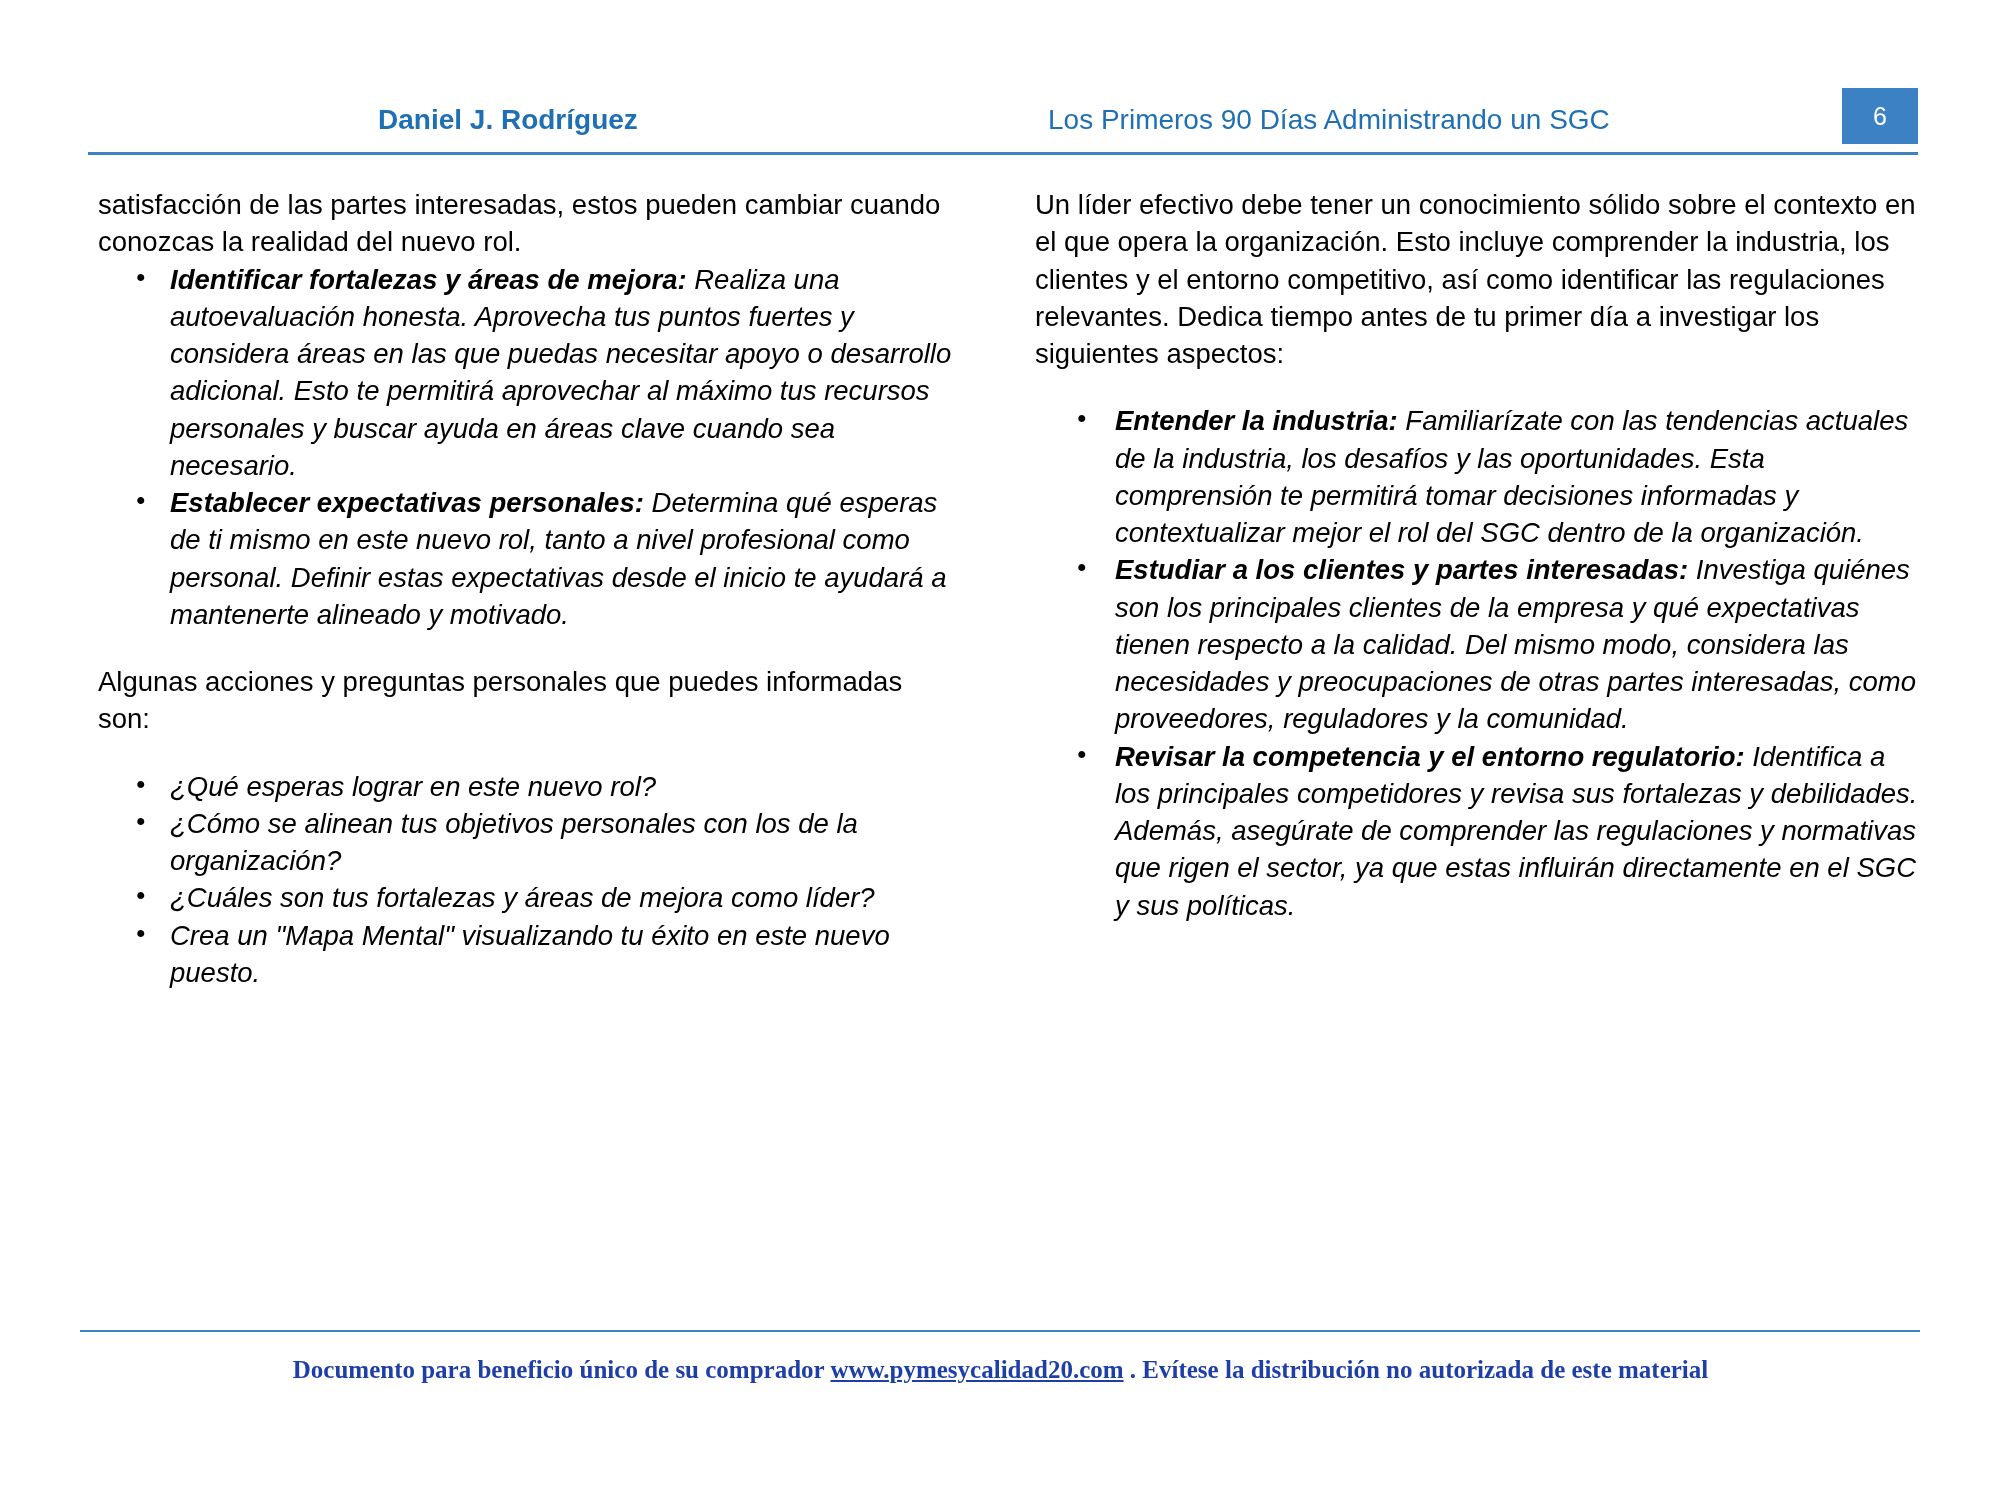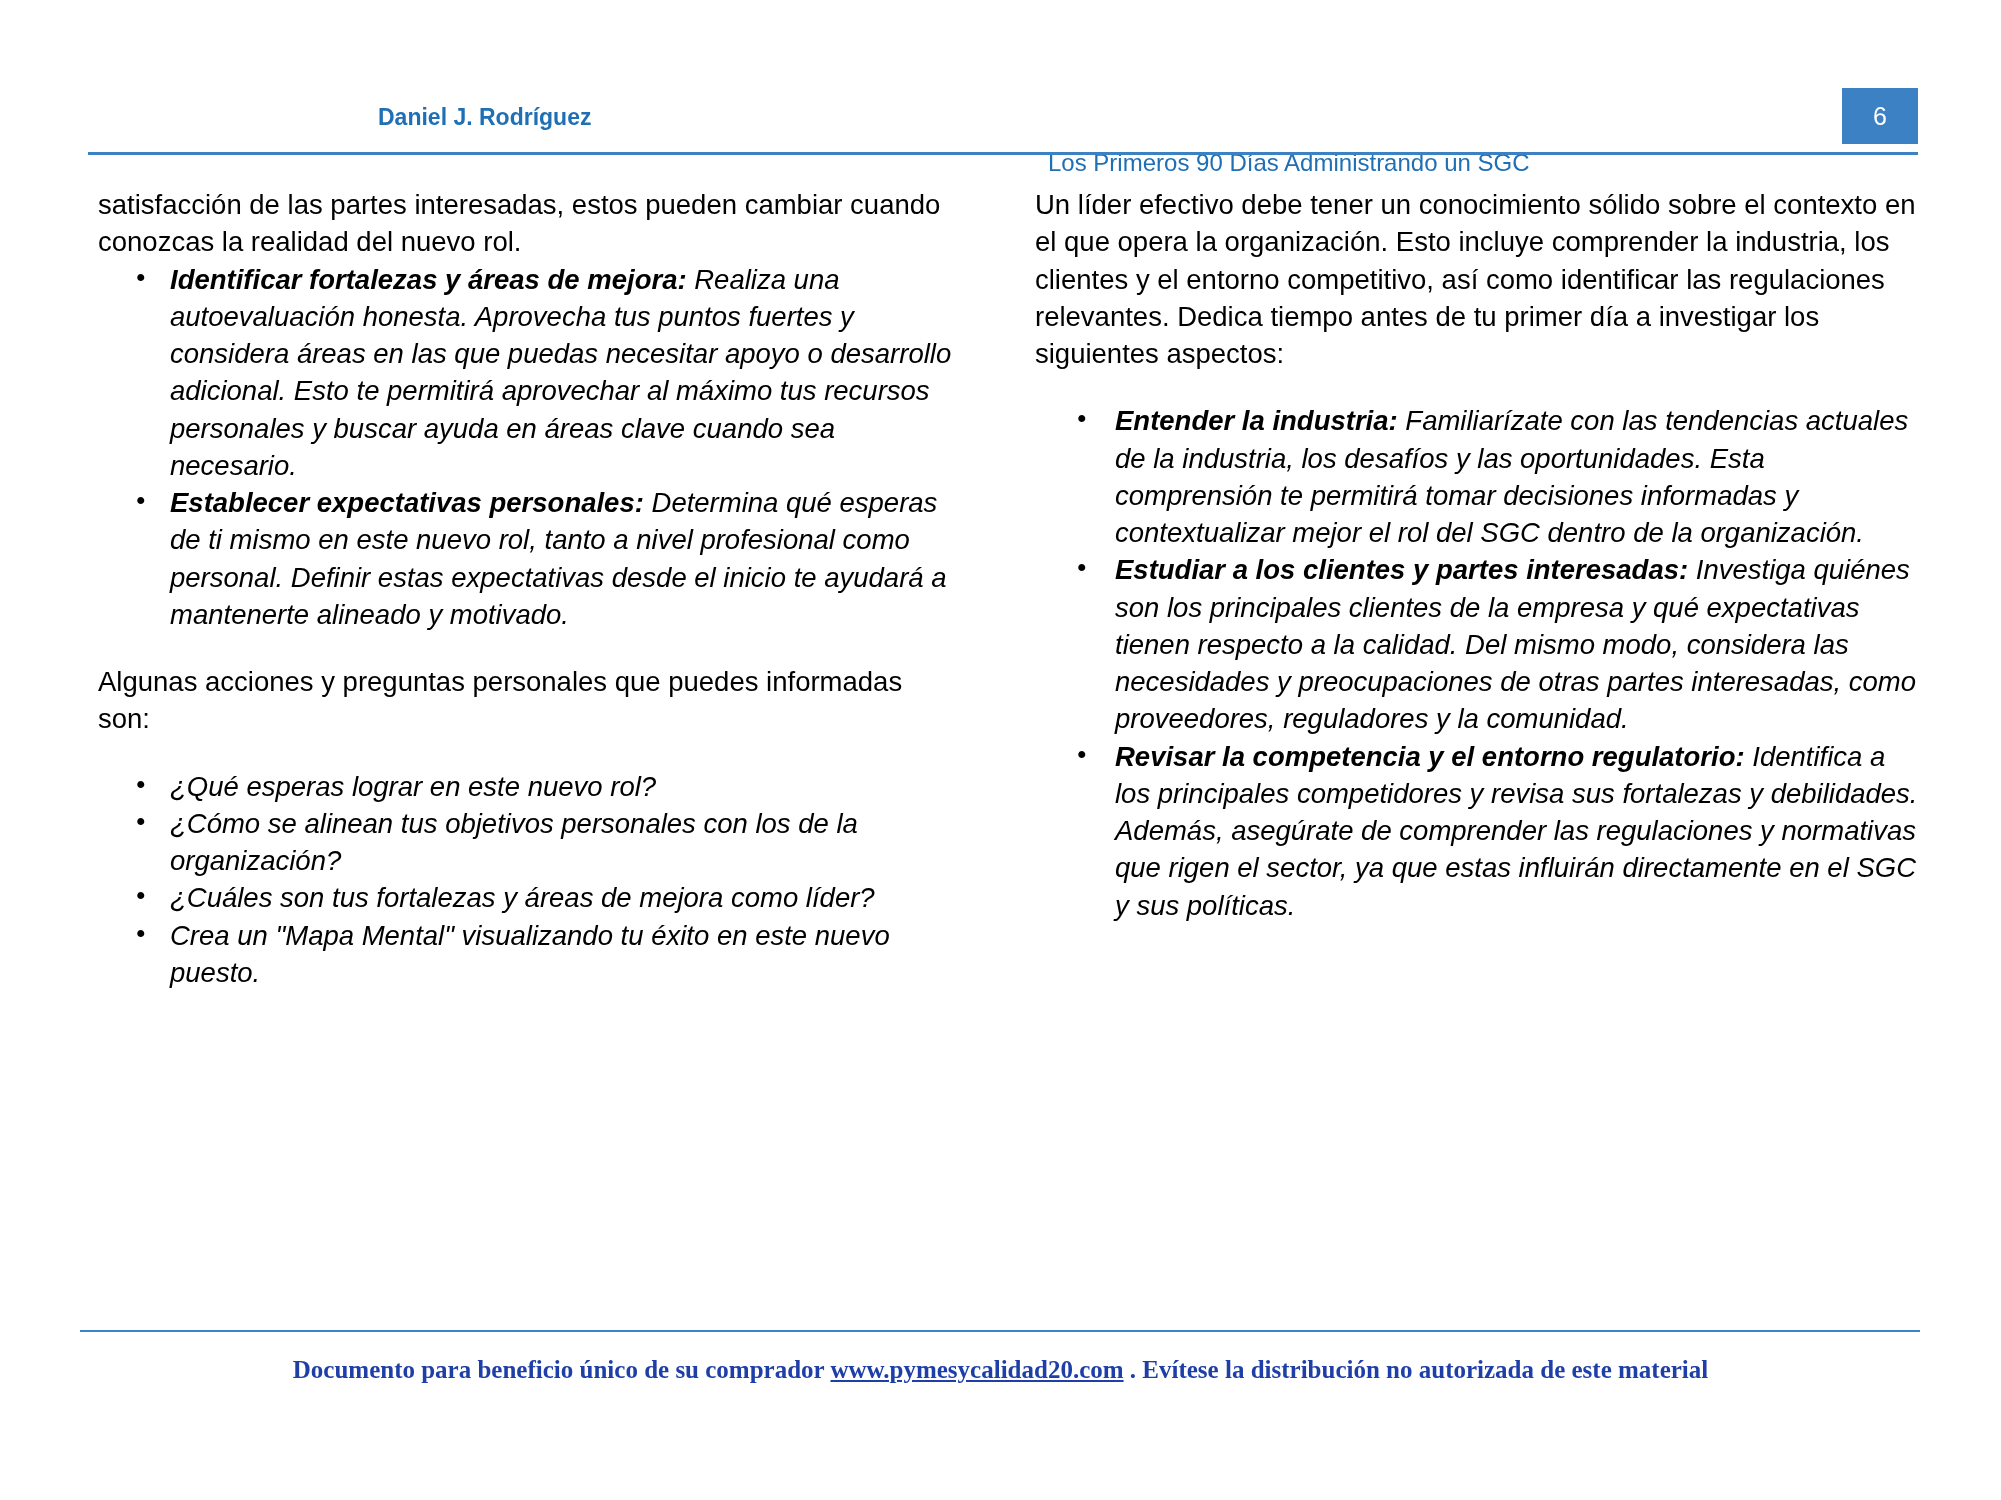--- a/index.html
+++ b/index.html
@@ -28,33 +28,32 @@
   }
   .header-inner {
     position: relative;
     width: 100%;
     height: 100%;
   }
   .header-author {
     position: absolute;
     left: 290px;
     top: 4px;
-    font-size: 23px;
+    font-size: 28px;
     font-weight: bold;
     color: #1F6FB5;
     white-space: nowrap;
   }
   .header-title {
     position: absolute;
     left: 960px;
     top: 4px;
-    font-size: 24px;
+    font-size: 28px;
     color: #1F6FB5;
     white-space: nowrap;
-    margin-top: 45px;
   }
   .header-pagebox {
     position: absolute;
     right: 0;
     top: -12px;
     width: 76px;
     height: 56px;
     background: #3C81C4;
     color: #ffffff;
     font-size: 25px;

